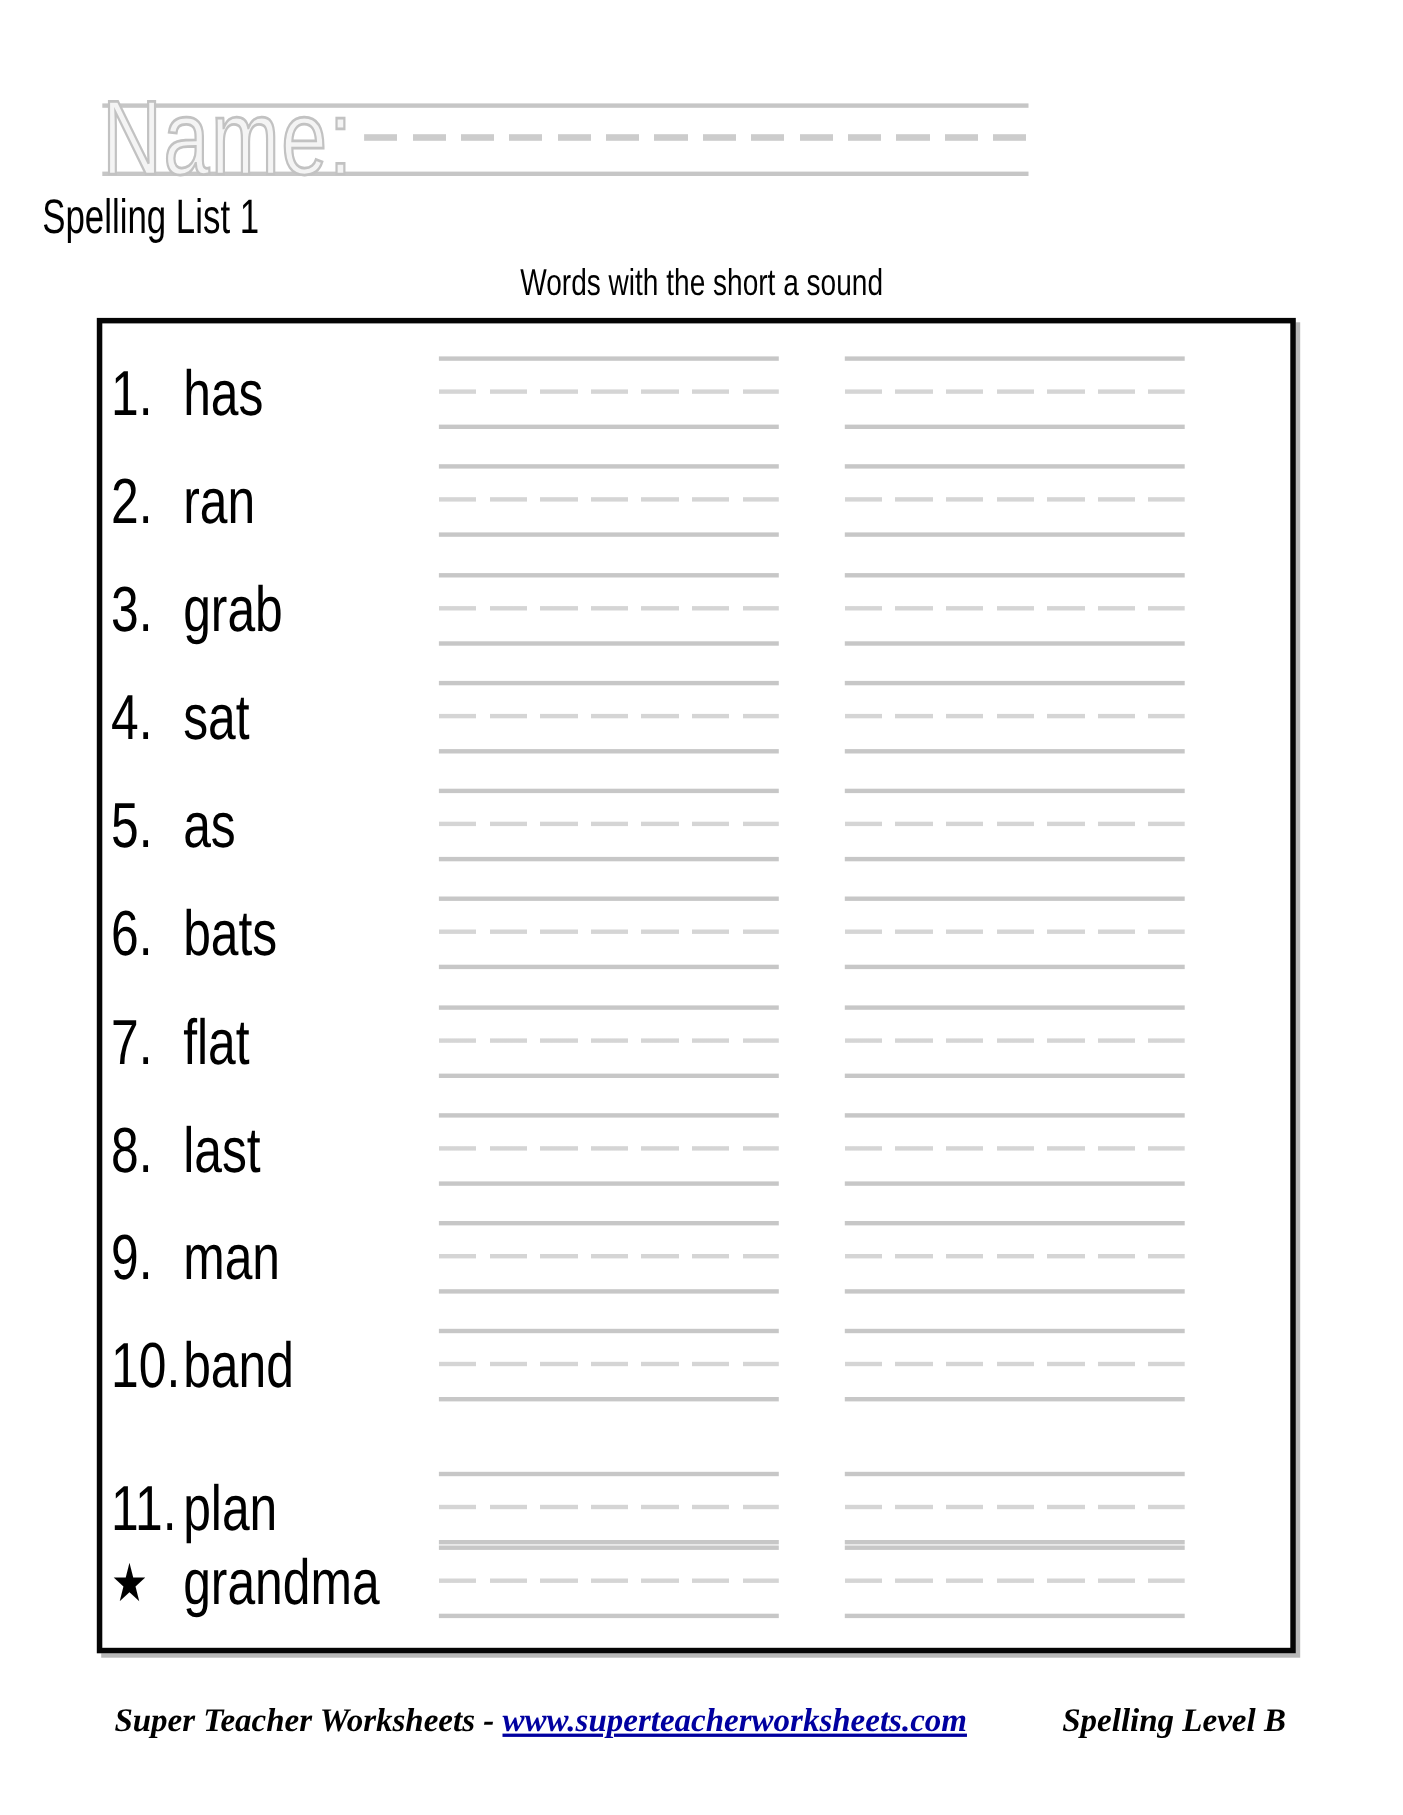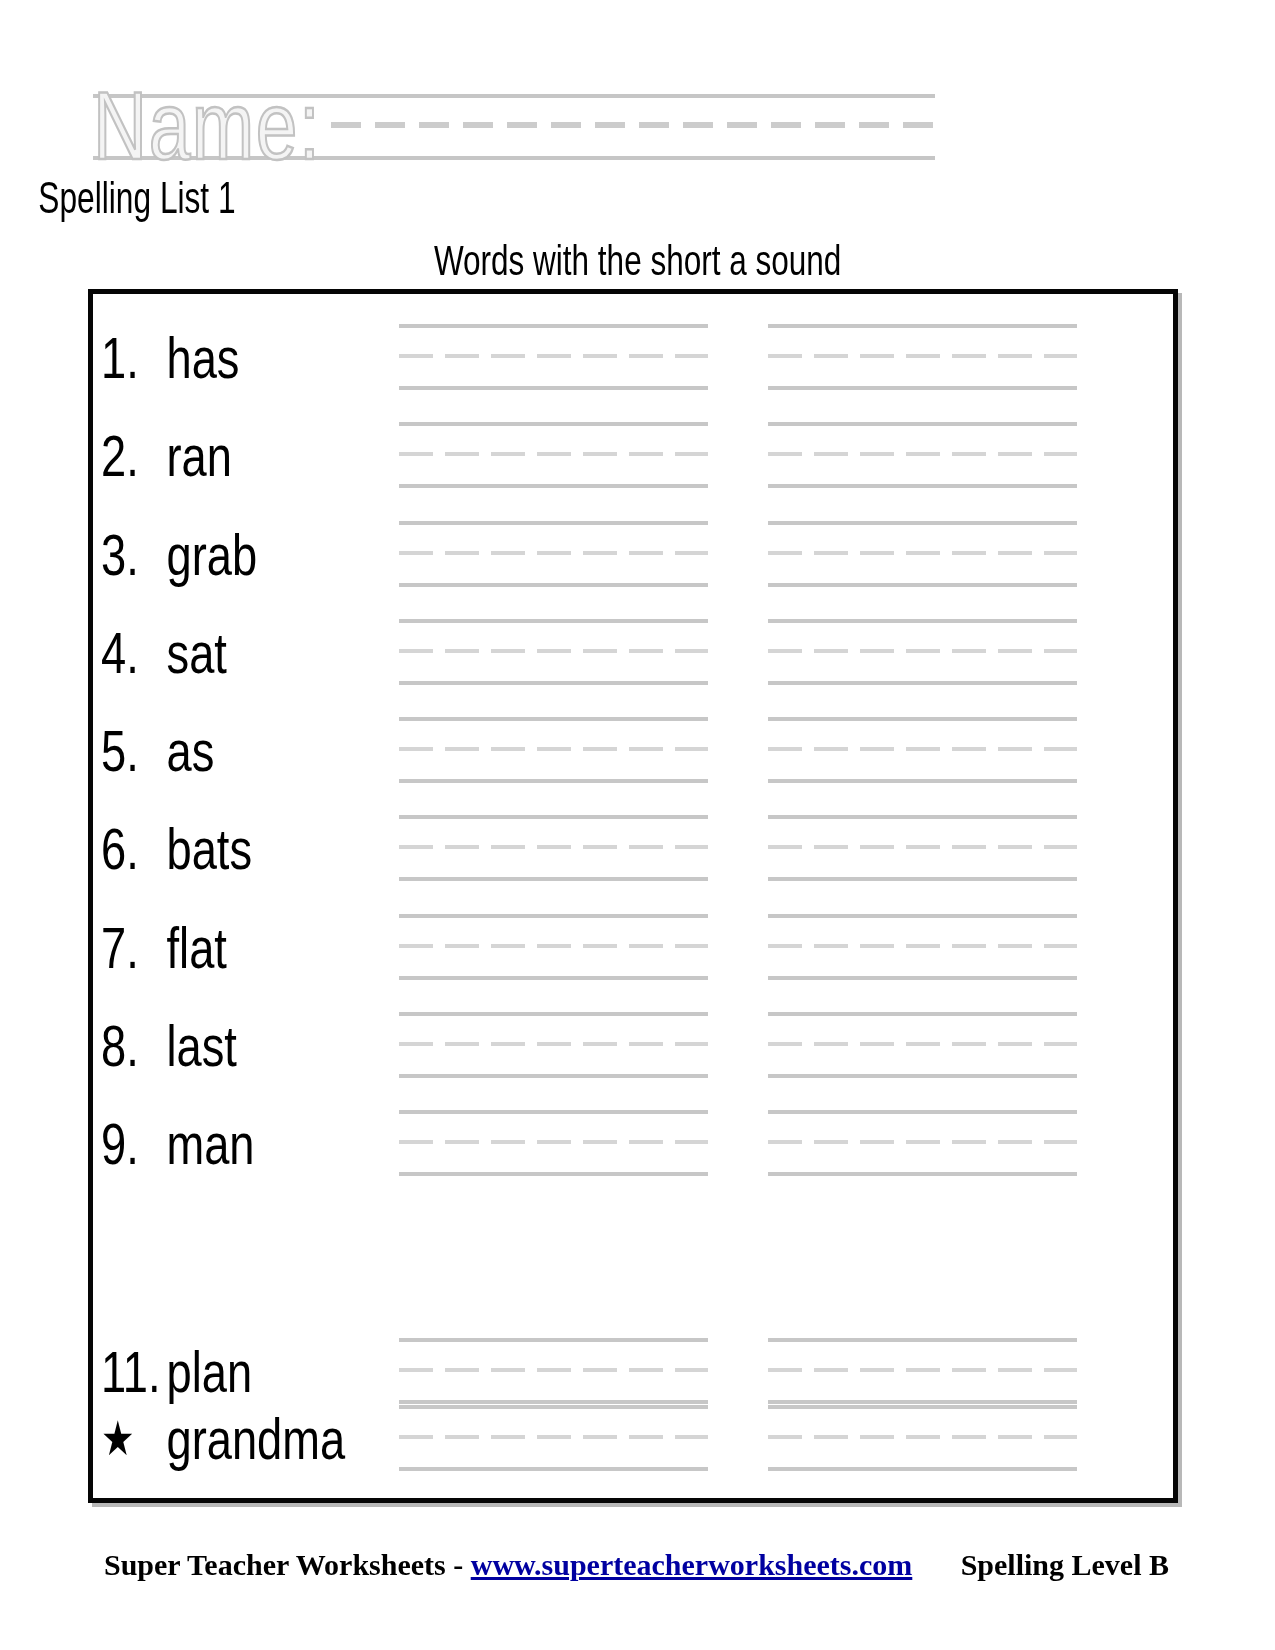--- a/index.html
+++ b/index.html
@@ -19,21 +19,21 @@
   }
   .name-text{
     position:absolute;left:0;top:-16px;line-height:1;font-size:96px;
     color:#f4f4f4;-webkit-text-stroke:2.5px #c2c2c2;
     transform:scaleX(.78);transform-origin:left top;letter-spacing:2px;white-space:nowrap;
   }
 
   
   .title{position:absolute;top:176px;left:0;width:100%;text-align:left;font-size:44px;line-height:1;}
   .title>span{display:inline-block;transform:scaleX(.72);transform-origin:center;white-space:nowrap;}
-  .subtitle{position:absolute;top:240px;left:0;width:100%;text-align:center;font-size:42px;line-height:1;}
+  .subtitle{position:absolute;top:240px;left:0;width:100%;text-align:center;font-size:34px;line-height:1;}
   .subtitle>span{display:inline-block;transform:scaleX(.75);transform-origin:center;white-space:nowrap;}
 
   
   .word-box{
     position:absolute;left:88px;top:289px;width:1080px;height:1204px;
     border:5px solid #050505;background:#fff;box-shadow:4px 4px 0 #b8b8b8;
   }
   .row{position:absolute;left:0;right:0;height:66px;}
   .word-cell{
     position:absolute;left:8px;top:0;height:66px;display:flex;align-items:center;
@@ -52,21 +52,21 @@
   .ln-bot{top:62px;}
   .ln-dash{
     top:30px;height:4px;
     background:repeating-linear-gradient(90deg,#d5d5d5 0 34px,transparent 34px 46px);
   }
 
   
   .footer{
     position:absolute;left:104px;right:106px;top:1548px;
     display:flex;justify-content:space-between;align-items:baseline;
-    font-family:"Liberation Serif", serif;font-weight:bold;font-size:30px;
+    font-family:"Liberation Serif", serif;font-style:italic;font-weight:bold;font-size:30px;
   }
   .footer-left{white-space:nowrap;}
   .footer-link{color:#0000a0;text-decoration:underline;cursor:pointer;}
   .footer-level{white-space:nowrap;}
 </style>
 </head>
 <body>
 
 <div class="name-block">
   <i class="nb-line nb-top"></i>
@@ -226,20 +226,36 @@
         <i class="ln ln-dash"></i>
         <i class="ln ln-solid ln-bot"></i>
     </div>
     <div class="pset p-right">
       <i class="ln ln-solid ln-top"></i>
         <i class="ln ln-dash"></i>
         <i class="ln ln-solid ln-bot"></i>
     </div>
   </div>
 
+  <div class="row" style="top:914px">
+    <div class="word-cell">
+      <span class="num">10.</span>
+      <span class="wrd">band</span>
+    </div>
+    <div class="pset p-left">
+      <i class="ln ln-solid ln-top"></i>
+        <i class="ln ln-dash"></i>
+        <i class="ln ln-solid ln-bot"></i>
+    </div>
+    <div class="pset p-right">
+      <i class="ln ln-solid ln-top"></i>
+        <i class="ln ln-dash"></i>
+        <i class="ln ln-solid ln-bot"></i>
+    </div>
+  </div>
 
   <div class="row" style="top:1044px">
     <div class="word-cell">
       <span class="num">11.</span>
       <span class="wrd">plan</span>
     </div>
     <div class="pset p-left">
       <i class="ln ln-solid ln-top"></i>
         <i class="ln ln-dash"></i>
         <i class="ln ln-solid ln-bot"></i>

